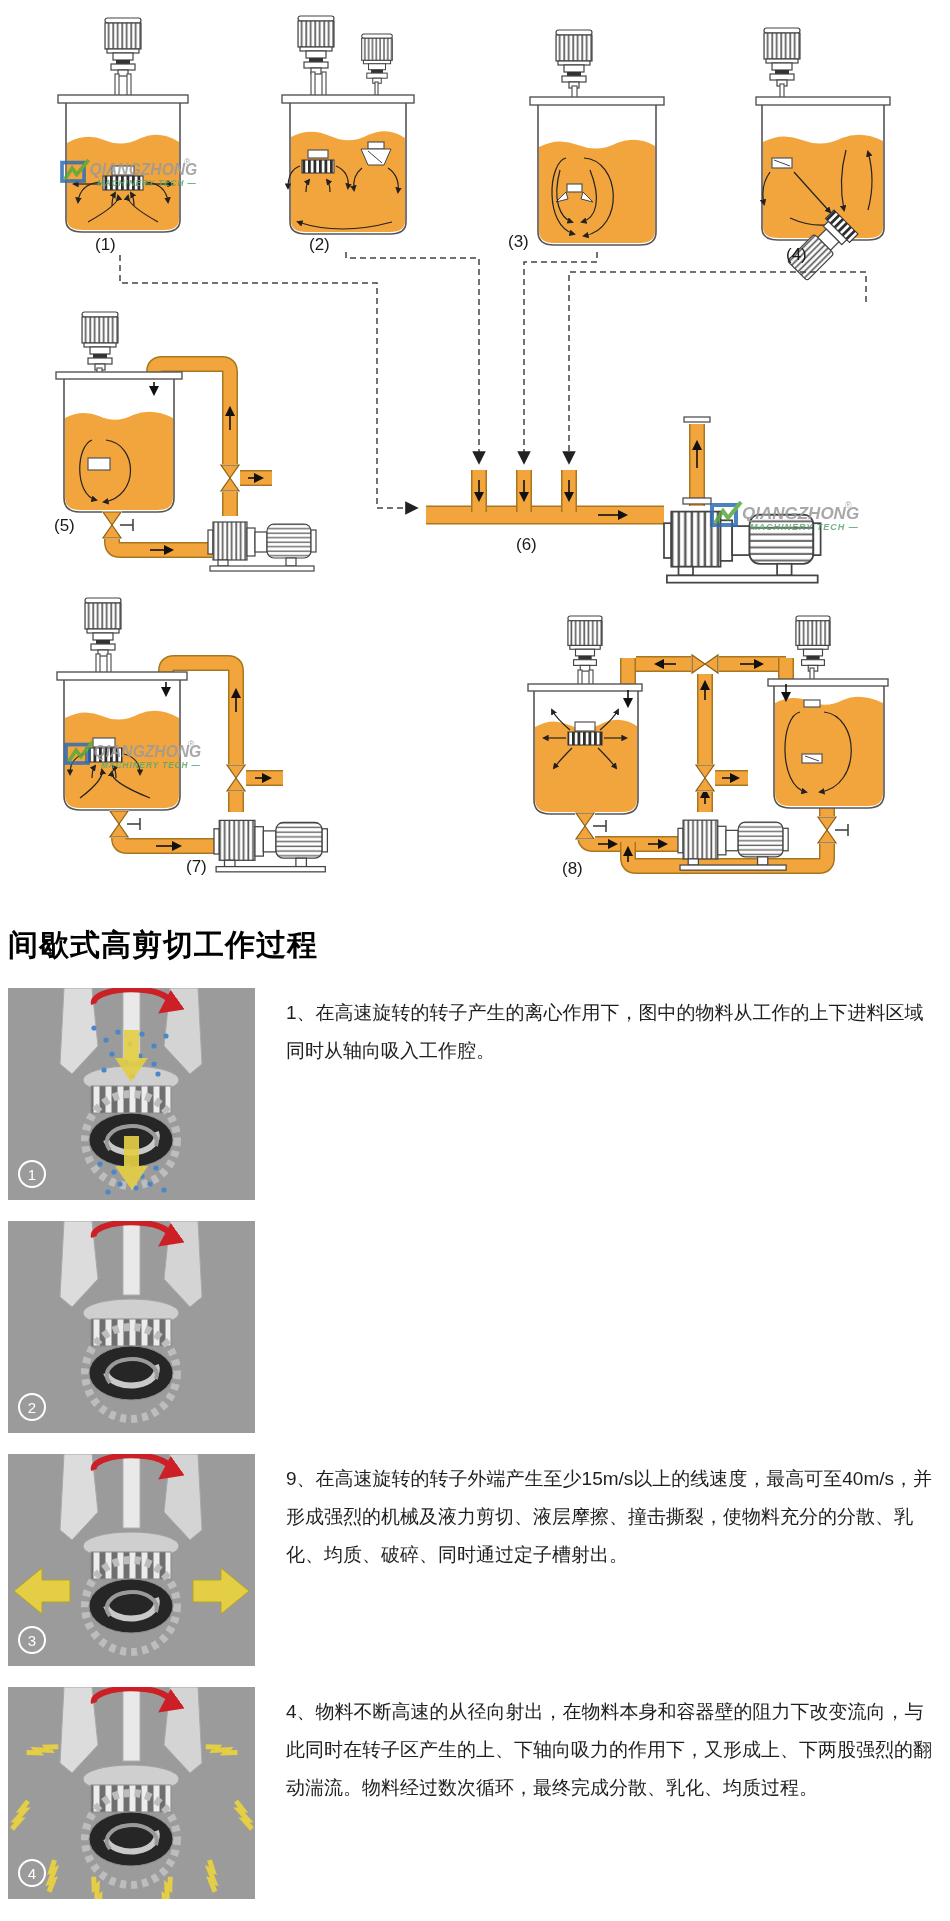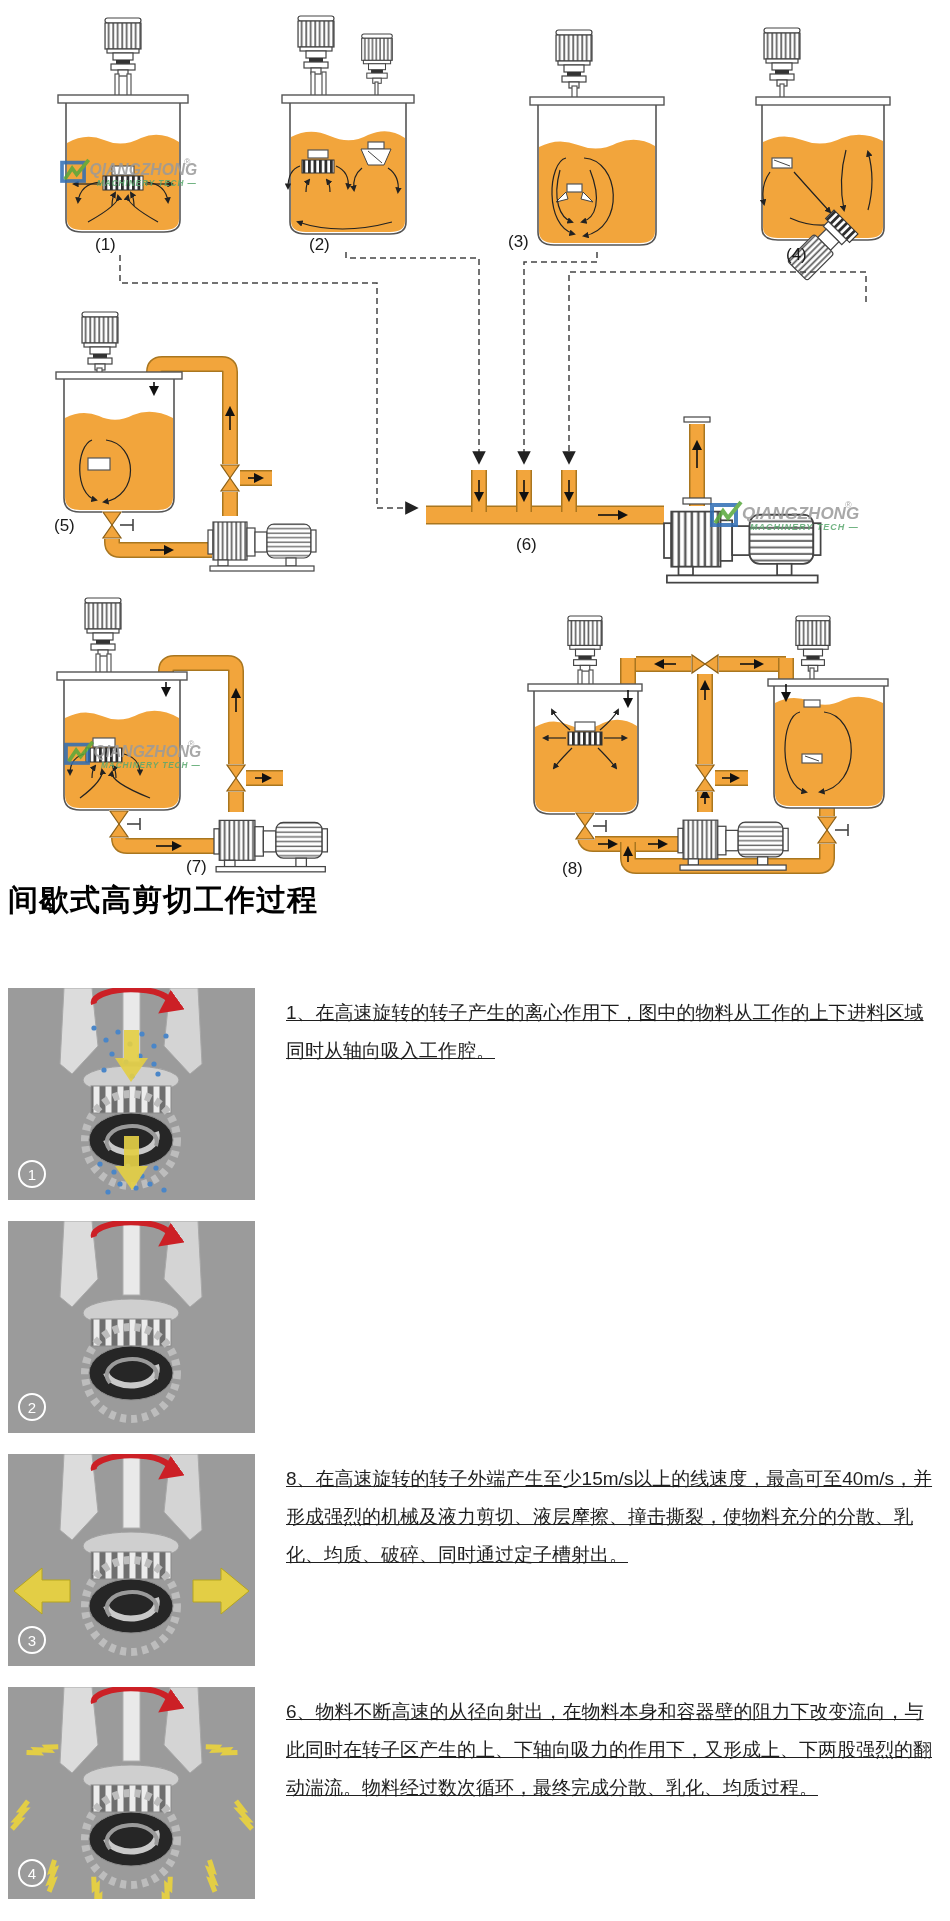--- a/index.html
+++ b/index.html
@@ -16,24 +16,24 @@
   .vlv{fill:#F2A53C;stroke:#8a5f16;stroke-width:1.2;}
   .parr{stroke:#111;stroke-width:1.6;fill:none;marker-end:url(#mA);}
   .flow{stroke:#222;stroke-width:1.2;fill:none;marker-end:url(#mF);}
   .dash{stroke:#444;stroke-width:1.5;stroke-dasharray:6 4;fill:none;}
   .dashA{marker-end:url(#mD);}
   .lbl{font-size:17px;fill:#1a1a1a;}
   .wmName{font-size:17px;font-weight:bold;font-style:italic;fill:#9a9a9a;}
   .wmReg{font-size:9px;fill:#9a9a9a;}
   .wmTag{font-size:9px;font-weight:bold;font-style:italic;fill:#5aa86e;letter-spacing:1px;}
   
-  #heading{left:8px;top:880px;font-size:30px;font-weight:bold;color:#000;letter-spacing:1px;margin:0;}
+  #heading{left:8px;top:925px;font-size:30px;font-weight:bold;color:#000;letter-spacing:1px;margin:0;}
   .step{left:8px;width:934px;height:212px;}
   .step-img{position:absolute;left:0;top:0;width:247px;height:212px;}
-  .step-text{position:absolute;left:278px;top:6px;width:650px;font-size:19px;line-height:38px;color:#1f1f1f;text-decoration:underline;}
+  .step-text{position:absolute;left:278px;top:6px;width:650px;font-size:19px;line-height:38px;color:#1f1f1f;}
   .badge-t{font-size:15px;fill:#fff;}
 </style>
 </head>
 <body>
 
 <svg class="abs" style="left:0;top:0" width="950" height="905" viewBox="0 0 950 905">
   <defs>
     <marker id="mA" viewBox="0 0 10 10" refX="8" refY="5" markerWidth="6.5" markerHeight="6.5" orient="auto-start-reverse">
       <path d="M0,0L10,5L0,10z" fill="#111"></path>
       </marker>
@@ -419,34 +419,34 @@
   <svg class="step-img" viewBox="0 0 247 212">
     <rect width="247" height="212" fill="#9B9B9B"></rect>
     <use href="#shearhead"></use>
     <polygon points="62,138 62,126 34,126 34,114 6,137 34,160 34,148 62,148" fill="#E3CE45" stroke="#b5a520"></polygon>
     <polygon points="185,138 185,126 213,126 213,114 241,137 213,160 213,148 185,148" fill="#E3CE45" stroke="#b5a520"></polygon>
     <g>
       <circle cx="24" cy="186" r="13" fill="none" stroke="#fff" stroke-width="2"></circle>
       <text x="24" y="192" text-anchor="middle" class="badge-t">3</text>
     </g>
   </svg>
-  <div class="step-text">8、在高速旋转的转子外端产生至少15m/s以上的线速度，最高可至40m/s，并形成强烈的机械及液力剪切、液层摩擦、撞击撕裂，使物料充分的分散、乳化、均质、破碎、同时通过定子槽射出。</div>
+  <div class="step-text">9、在高速旋转的转子外端产生至少15m/s以上的线速度，最高可至40m/s，并形成强烈的机械及液力剪切、液层摩擦、撞击撕裂，使物料充分的分散、乳化、均质、破碎、同时通过定子槽射出。</div>
 </div>
 
 <div class="step abs" style="top:1687px">
   <svg class="step-img" viewBox="0 0 247 212">
     <rect width="247" height="212" fill="#9B9B9B"></rect>
     <use href="#shearhead"></use>
     <use href="#bolt" transform="translate(38,70) rotate(-130)"></use>
     <use href="#bolt" transform="translate(210,70) rotate(130) scale(-1,1)"></use>
     <use href="#bolt" transform="translate(20,130) rotate(180)"></use>
     <use href="#bolt" transform="translate(228,130) rotate(180) scale(-1,1)"></use>
     <use href="#bolt" transform="translate(52,188) rotate(160)"></use>
     <use href="#bolt" transform="translate(196,188) rotate(-160) scale(-1,1)"></use>
     <use href="#bolt" transform="translate(96,202) rotate(140)"></use>
     <use href="#bolt" transform="translate(152,202) rotate(-140) scale(-1,1)"></use>
     <g>
       <circle cx="24" cy="186" r="13" fill="none" stroke="#fff" stroke-width="2"></circle>
       <text x="24" y="192" text-anchor="middle" class="badge-t">4</text>
     </g>
   </svg>
-  <div class="step-text">6、物料不断高速的从径向射出，在物料本身和容器壁的阻力下改变流向，与此同时在转子区产生的上、下轴向吸力的作用下，又形成上、下两股强烈的翻动湍流。物料经过数次循环，最终完成分散、乳化、均质过程。</div>
+  <div class="step-text">4、物料不断高速的从径向射出，在物料本身和容器壁的阻力下改变流向，与此同时在转子区产生的上、下轴向吸力的作用下，又形成上、下两股强烈的翻动湍流。物料经过数次循环，最终完成分散、乳化、均质过程。</div>
 </div>
 
 </body></html>

